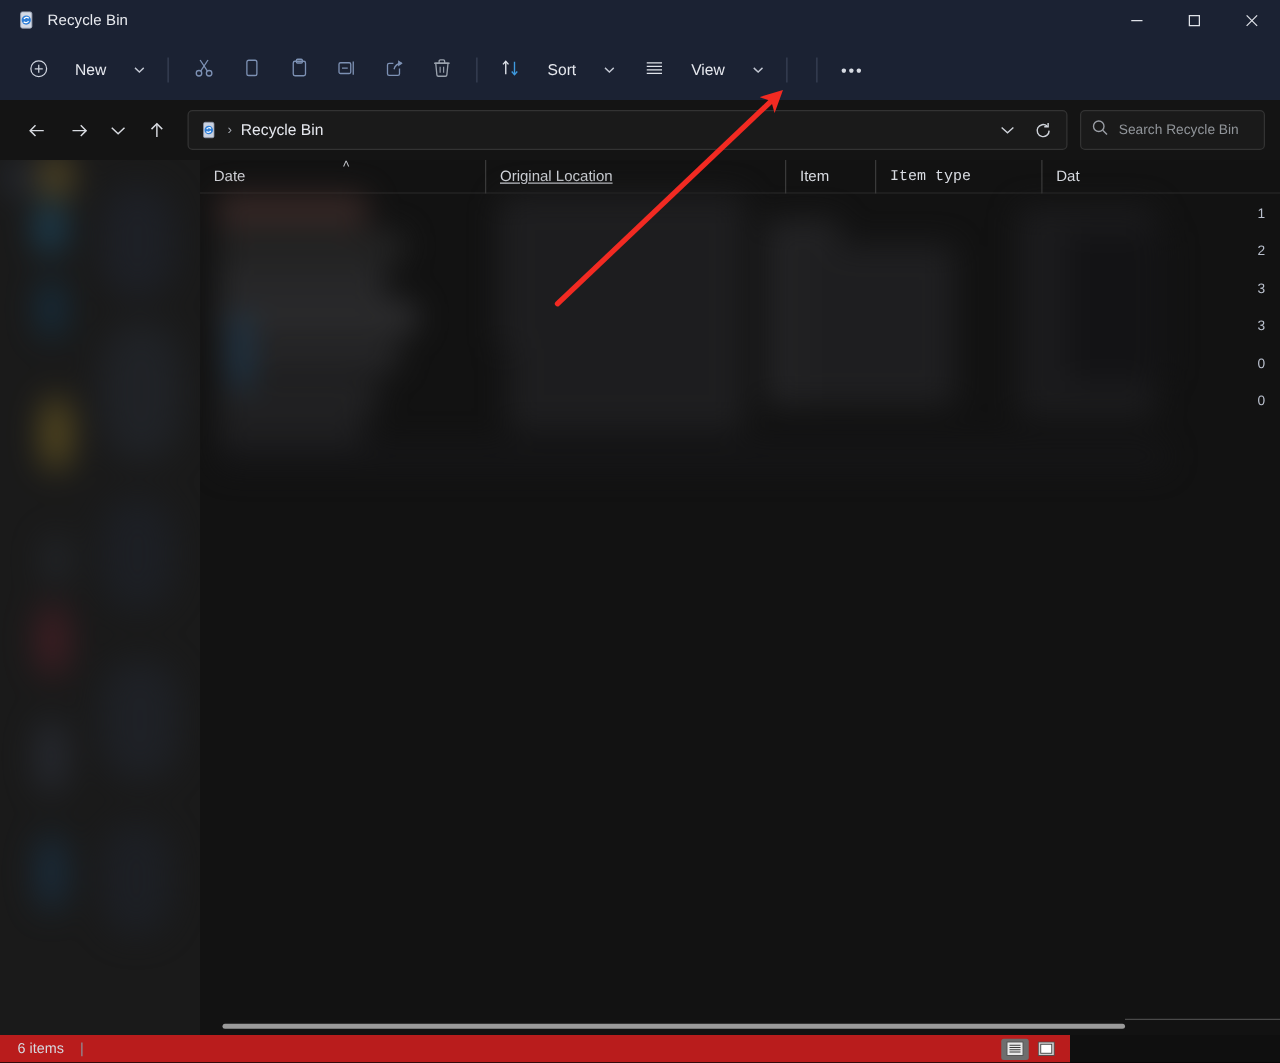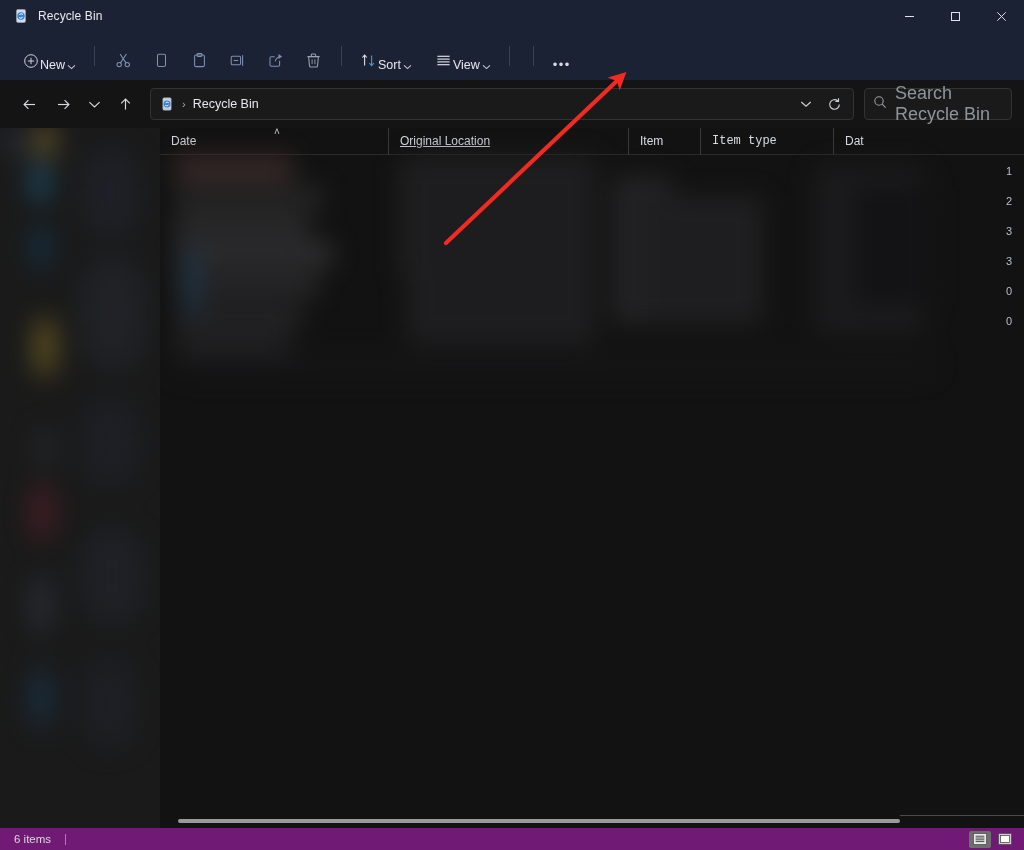--- a/index.html
+++ b/index.html
@@ -67,22 +67,22 @@
     height: 48px;
     background: #1b2233;
     display: flex;
     align-items: center;
     padding-left: 14px;
     gap: 0px;
   }
   .tb-item {
     height: 32px;
     display: flex;
-    align-items: flex-end;
-    gap: 1px;
+    align-items: center;
+    gap: 21px;
     padding: 0 9px;
     border-radius: 4px;
     color: #e6e8ee;
     font-size: 12.5px;
     white-space: nowrap;
   }
   .tb-icon-only {
     width: 38px;
     justify-content: center;
     padding: 0;
@@ -149,21 +149,21 @@
     height: 32px;
     margin-left: 10px;
     background: #1a1a1a;
     border: 1px solid #333333;
     border-radius: 4px;
     display: flex;
     align-items: center;
     padding: 0 8px;
     gap: 8px;
   }
-  .search-ph { color: #909499; font-size: 18px; }
+  .search-ph { color: #909499; font-size: 11px; text-align: right; }
 
   
   .sidebar {
     position: absolute;
     top: 128px; left: 0;
     width: 160px;
     height: 700px;
     background: #1a1a1a;
     overflow: hidden;
   }
@@ -266,23 +266,23 @@
     top: 1px;
     width: 196px;
     height: 1px;
     background: #4a4a4a;
   }
 
   
   .statusbar {
     position: absolute;
     bottom: 0; left: 0;
-    width: 1024px;
+    width: 856px;
     height: 22px;
-    background: #701a75;
+    background: #b91c1c;
     display: flex;
     align-items: center;
     padding: 0 10px;
   }
   .status-text {
     font-size: 11.5px;
     color: #d6d9df;
     margin-left: 4px;
   }
   .status-divider {

